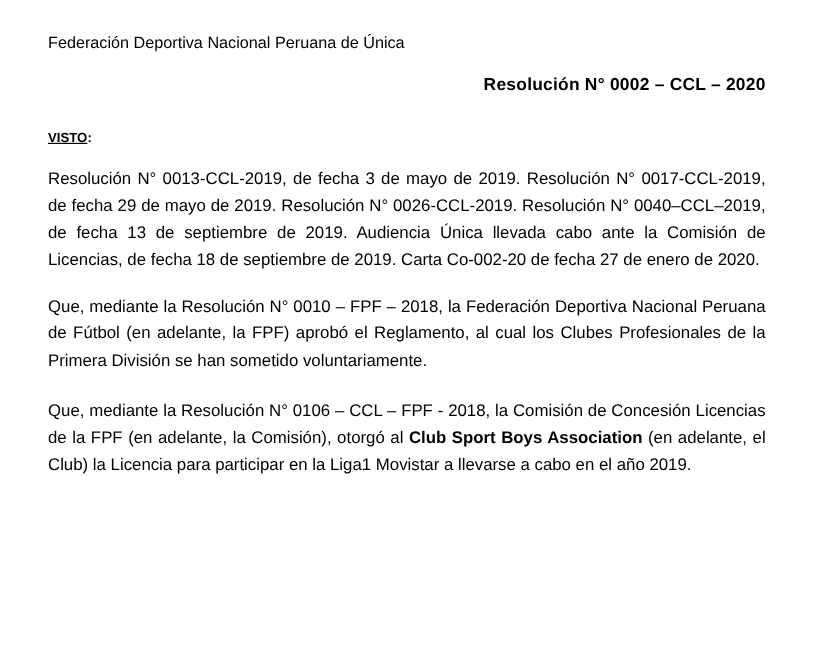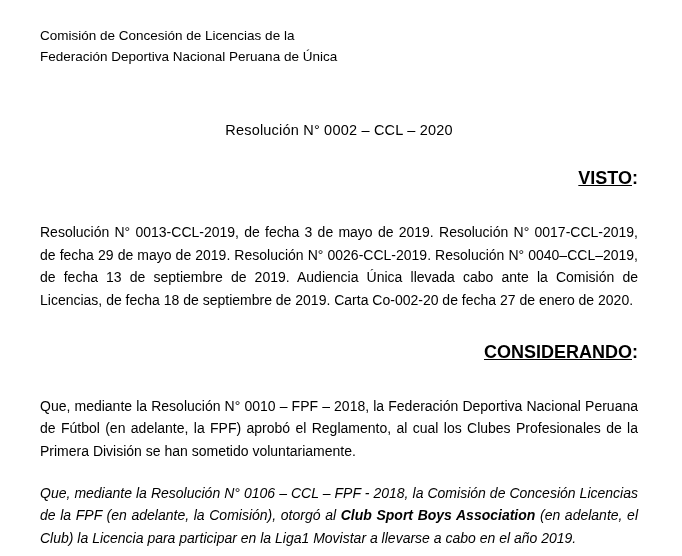--- a/index.html
+++ b/index.html
@@ -39,68 +39,64 @@
     width: 52px;
     height: 62px;
     position: relative;
     flex: 0 0 auto;
     margin-right: 4px;
   }
   .logo svg {
     display: block;
   }
   .doc-title {
-    text-align: center;
+    text-align: right;
     font-size: 14.5px;
-    font-weight: normal;
-    margin-top: 54px;
+    font-weight: bold;
+    margin-top: 16px;
     letter-spacing: 0.2px;
   }
   .section-head {
-    font-size: 18px;
+    font-size: 11px;
     font-weight: bold;
     margin-top: 30px;
-    text-align: right;
   }
   .section-head .u {
     text-decoration: underline;
   }
   p.body-text {
     font-size: 14px;
     line-height: 1.62;
     text-align: justify;
     text-justify: inter-word;
-    margin: 32px 0 0 0;
+    margin: 16px 0 0 0;
   }
   p.tight {
     margin-top: 19px;
-    font-style: italic;
   }
   .b {
     font-weight: bold;
   }
 </style>
 </head>
 <body>
 
 <div class="page">
 
   <div class="header-row">
     <div class="org-lines">
-      <div>Comisión de Concesión de Licencias de la</div>
       <div>Federación Deportiva Nacional Peruana de Única</div>
     </div>
 
   </div>
 
   <div class="doc-title">Resolución N° 0002 – CCL – 2020</div>
 
   <div class="section-head"><span class="u">VISTO</span><span>:</span></div>
 
   <p class="body-text">Resolución N° 0013-CCL-2019, de fecha 3 de mayo de 2019. Resolución N° 0017-CCL-2019, de fecha 29 de mayo de 2019. Resolución N° 0026-CCL-2019. Resolución N° 0040–CCL–2019, de fecha 13 de septiembre de 2019. Audiencia Única llevada cabo ante la Comisión de Licencias, de fecha 18 de septiembre de 2019. Carta Co-002-20 de fecha 27 de enero de 2020.</p>
 
-  <div class="section-head"><span class="u">CONSIDERANDO</span><span>:</span></div>
 
   <p class="body-text">Que, mediante la Resolución N° 0010 – FPF – 2018, la Federación Deportiva Nacional Peruana de Fútbol (en adelante, la FPF) aprobó el Reglamento, al cual los Clubes Profesionales de la Primera División se han sometido voluntariamente.</p>
 
   <p class="body-text tight"><span>Que, mediante la Resolución N° 0106 – CCL – FPF - 2018, la Comisión de Concesión Licencias de la FPF (en adelante, la Comisión), otorgó al </span><span class="b">Club Sport Boys Association</span><span> (en adelante, el Club) la Licencia para participar en la Liga1 Movistar a llevarse a cabo en el año 2019.</span></p>
 
 </div>
 
 </body></html>

